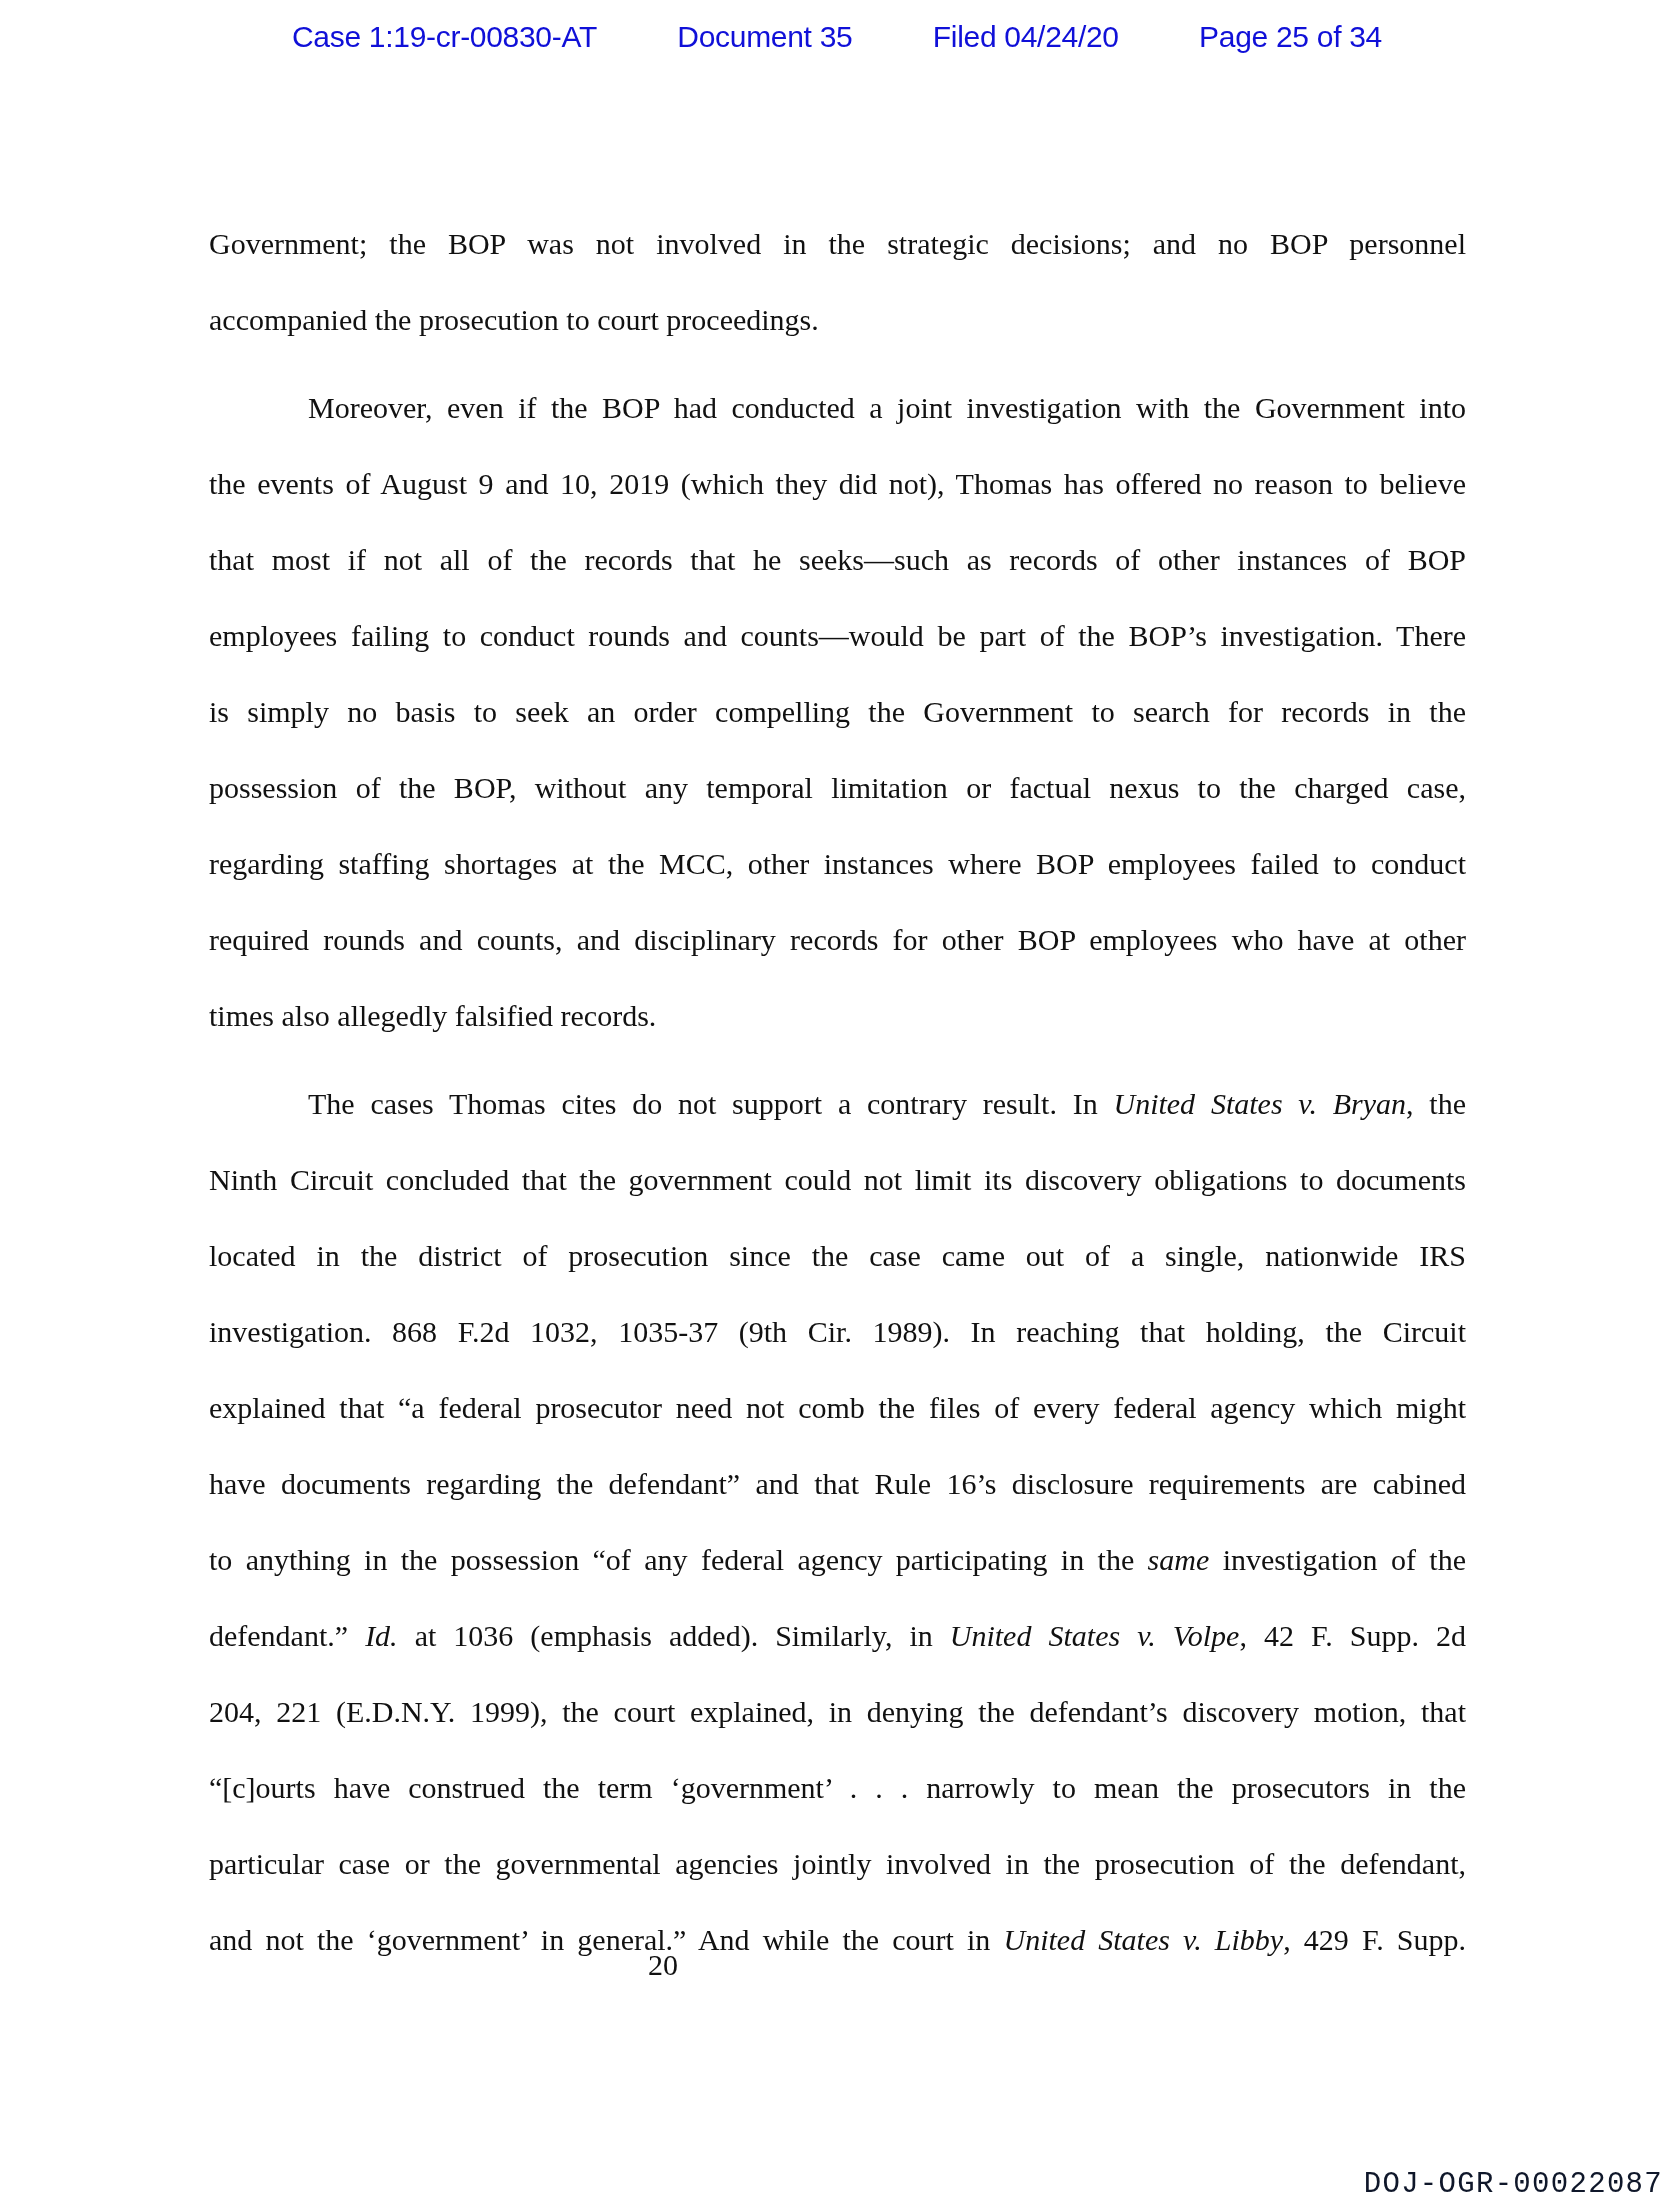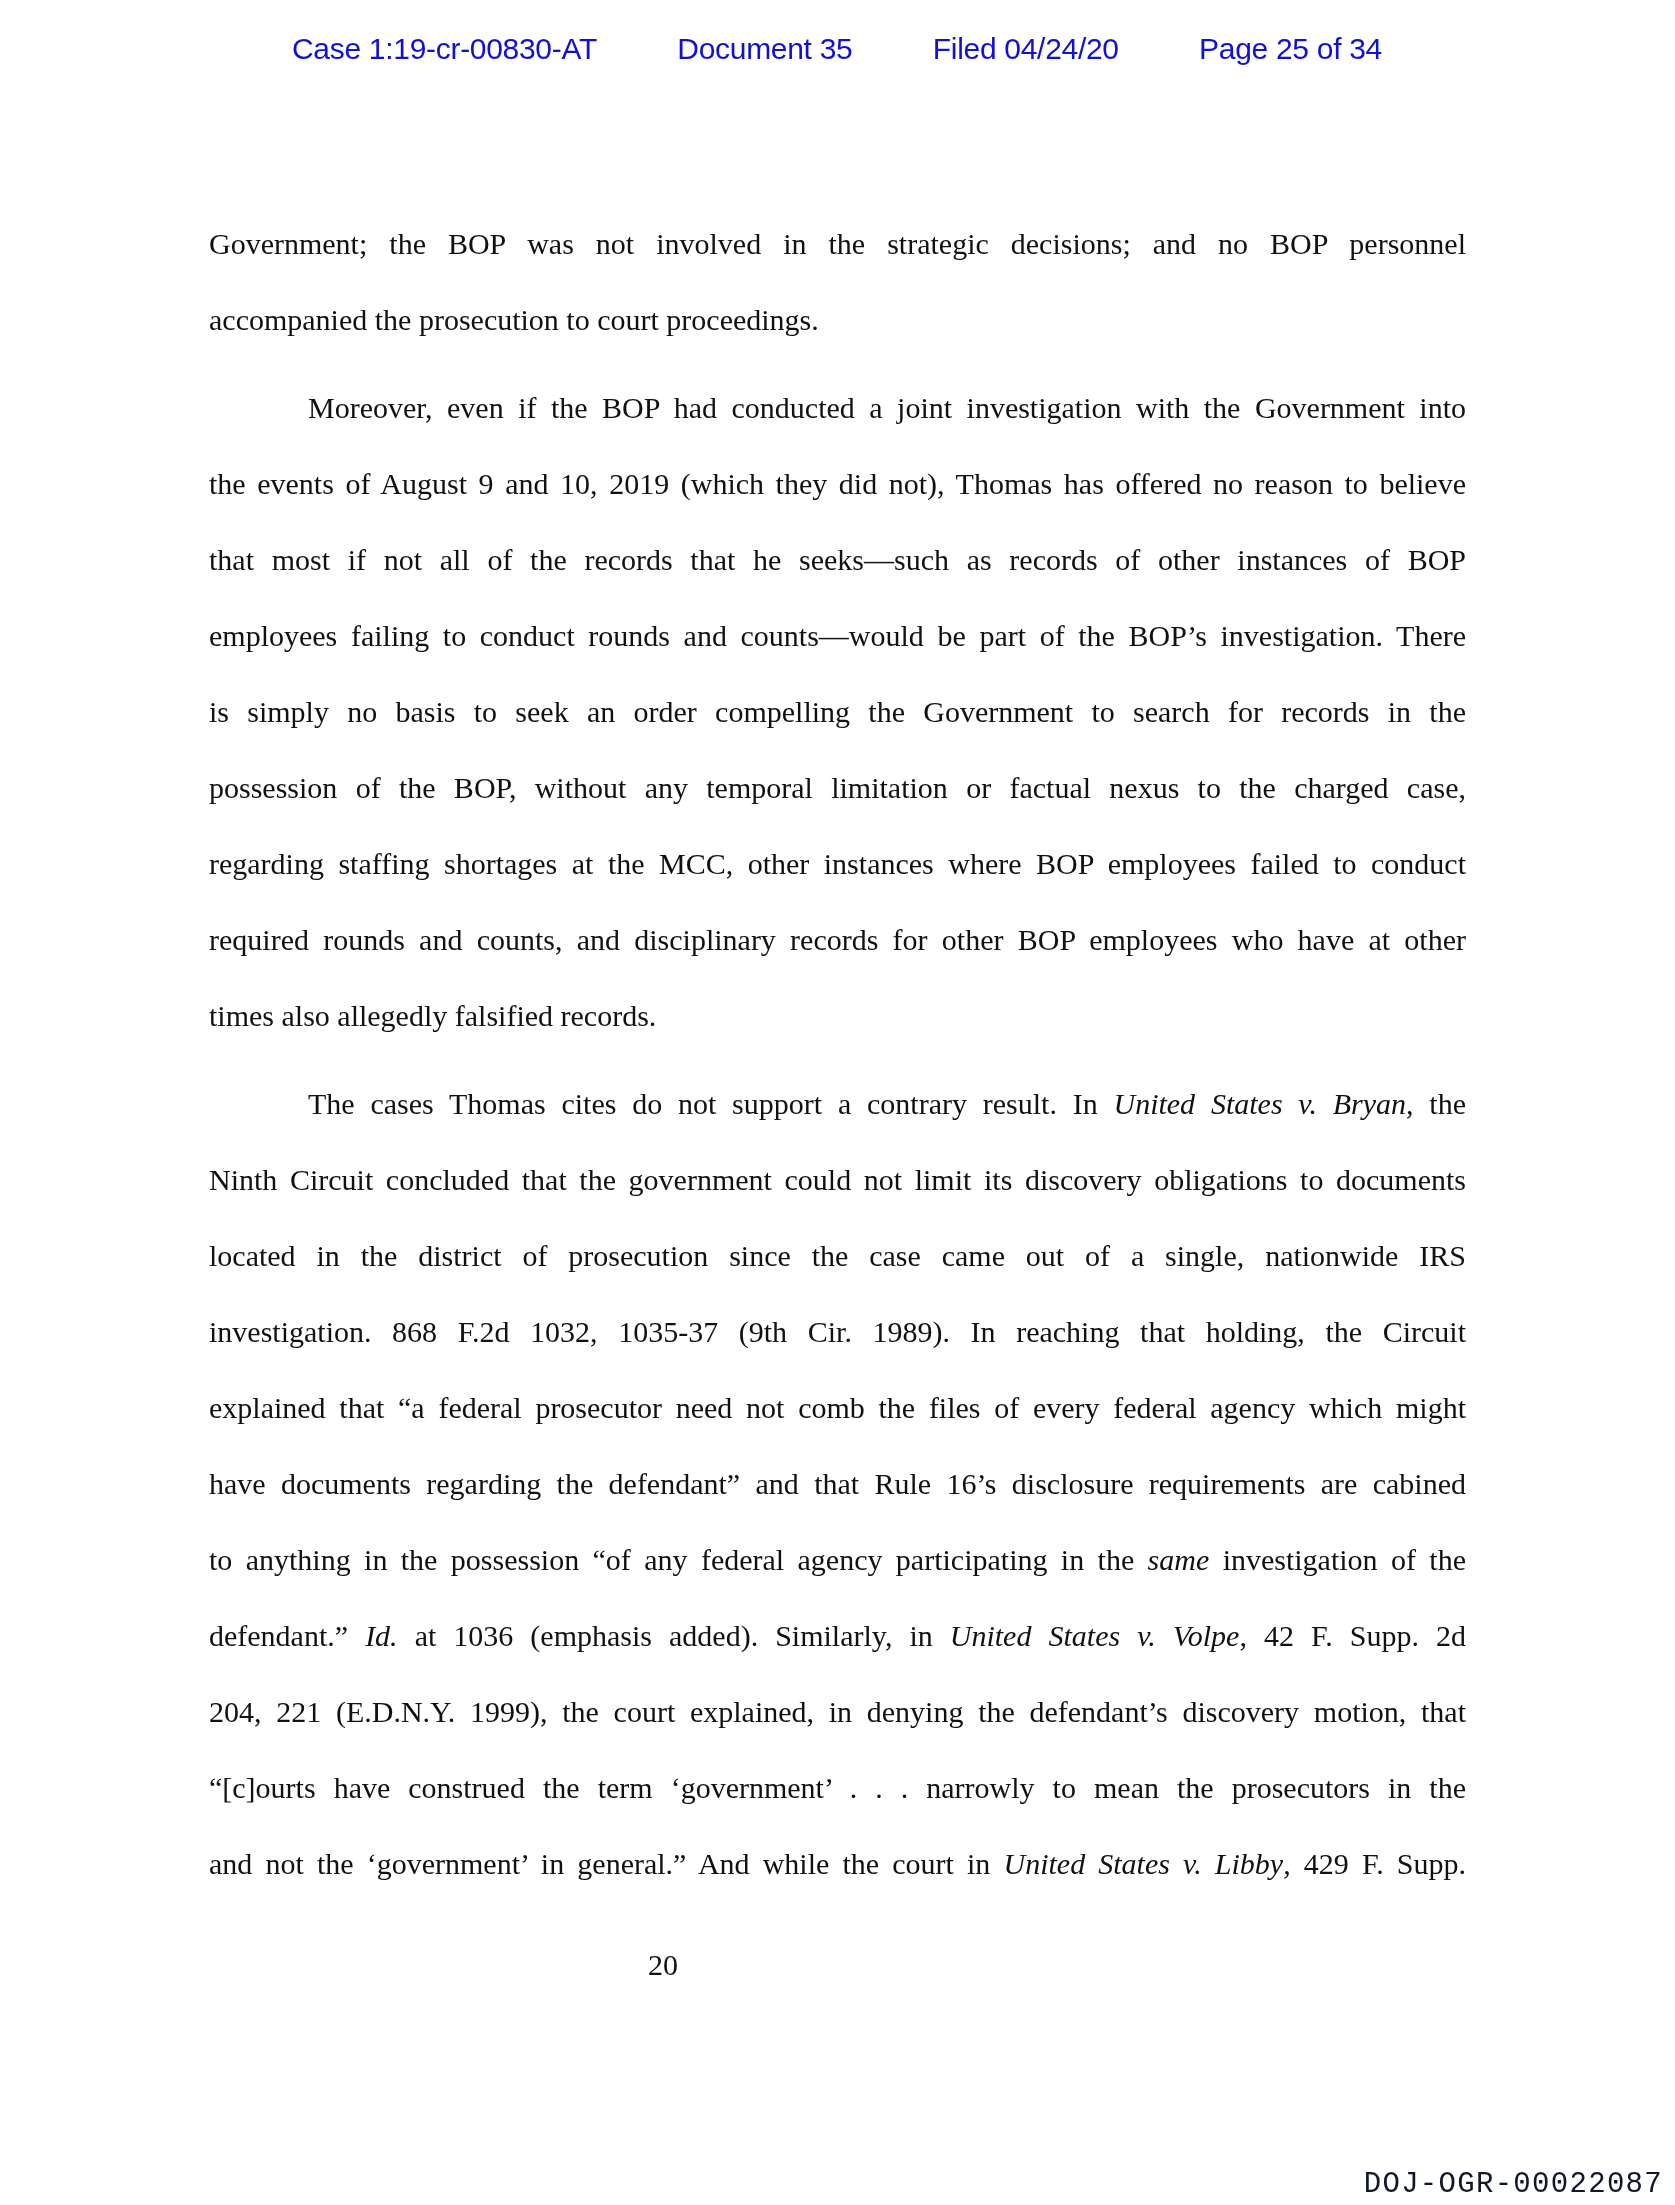--- a/index.html
+++ b/index.html
@@ -1,18 +1,18 @@
 <!DOCTYPE html>
 <html style="font-size:10.5px"><head>
 <meta charset="utf-8">
 <style>
   html, body { margin: 0; padding: 0; background: #ffffff; }
   body { width: 1675px; height: 2205px; position: relative; overflow: hidden; }
   .header {
-    position: absolute; top: 32px; left: 292px; width: 1090px;
+    position: absolute; top: 20px; left: 292px; width: 1090px;
     font-family: "Liberation Sans", sans-serif; font-size: 30px; color: #1010d8;
     display: flex; justify-content: space-between; white-space: nowrap;
     letter-spacing: -0.3px;
   }
   .body-text {
     position: absolute; left: 197px; top: 194px; width: 1281px;
     font-family: "Liberation Serif", serif; font-size: 30px; color: #111;
     line-height: 76px; text-align: justify; text-align-last: justify;
   }
   .para { margin: 12px; }
@@ -60,19 +60,20 @@
       <span class="line indent">The cases Thomas cites do not support a contrary result.  In <i>United States v. Bryan</i>, the</span>
       <span class="line">Ninth Circuit concluded that the government could not limit its discovery obligations to documents</span>
       <span class="line">located in the district of prosecution since the case came out of a single, nationwide IRS</span>
       <span class="line">investigation.  868 F.2d 1032, 1035-37 (9th Cir. 1989).  In reaching that holding, the Circuit</span>
       <span class="line">explained that “a federal prosecutor need not comb the files of every federal agency which might</span>
       <span class="line">have documents regarding the defendant” and that Rule 16’s disclosure requirements are cabined</span>
       <span class="line">to anything in the possession “of any federal agency participating in the <i>same</i> investigation of the</span>
       <span class="line">defendant.”  <i>Id.</i> at 1036 (emphasis added).  Similarly, in <i>United States v. Volpe</i>, 42 F. Supp. 2d</span>
       <span class="line">204, 221 (E.D.N.Y. 1999), the court explained, in denying the defendant’s discovery motion, that</span>
       <span class="line">“[c]ourts have construed the term ‘government’ . . . narrowly to mean the prosecutors in the</span>
+      <span class="line">particular case or the governmental agencies jointly involved in the prosecution of the defendant,</span>
       <span class="line">and not the ‘government’ in general.”  And while the court in <i>United States v. Libby</i>, 429 F. Supp.</span>
     </div>
   </div>
 
 <div class="page-number">20</div>
 <div class="bates">DOJ-OGR-00022087</div>
 
 
 </body></html>

